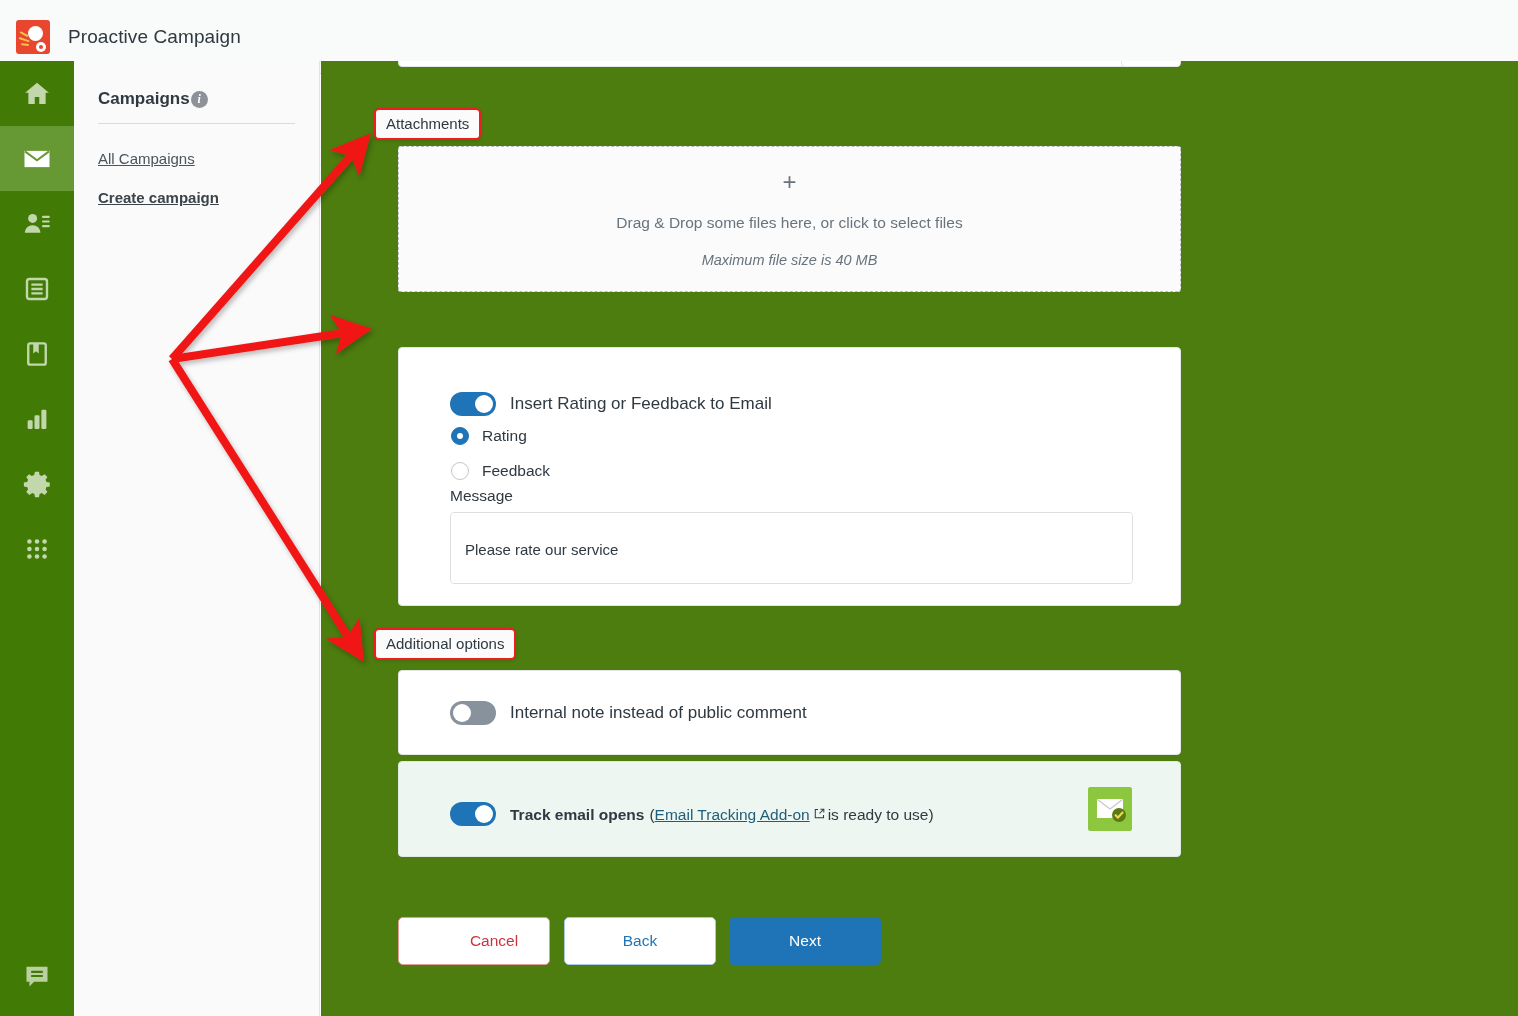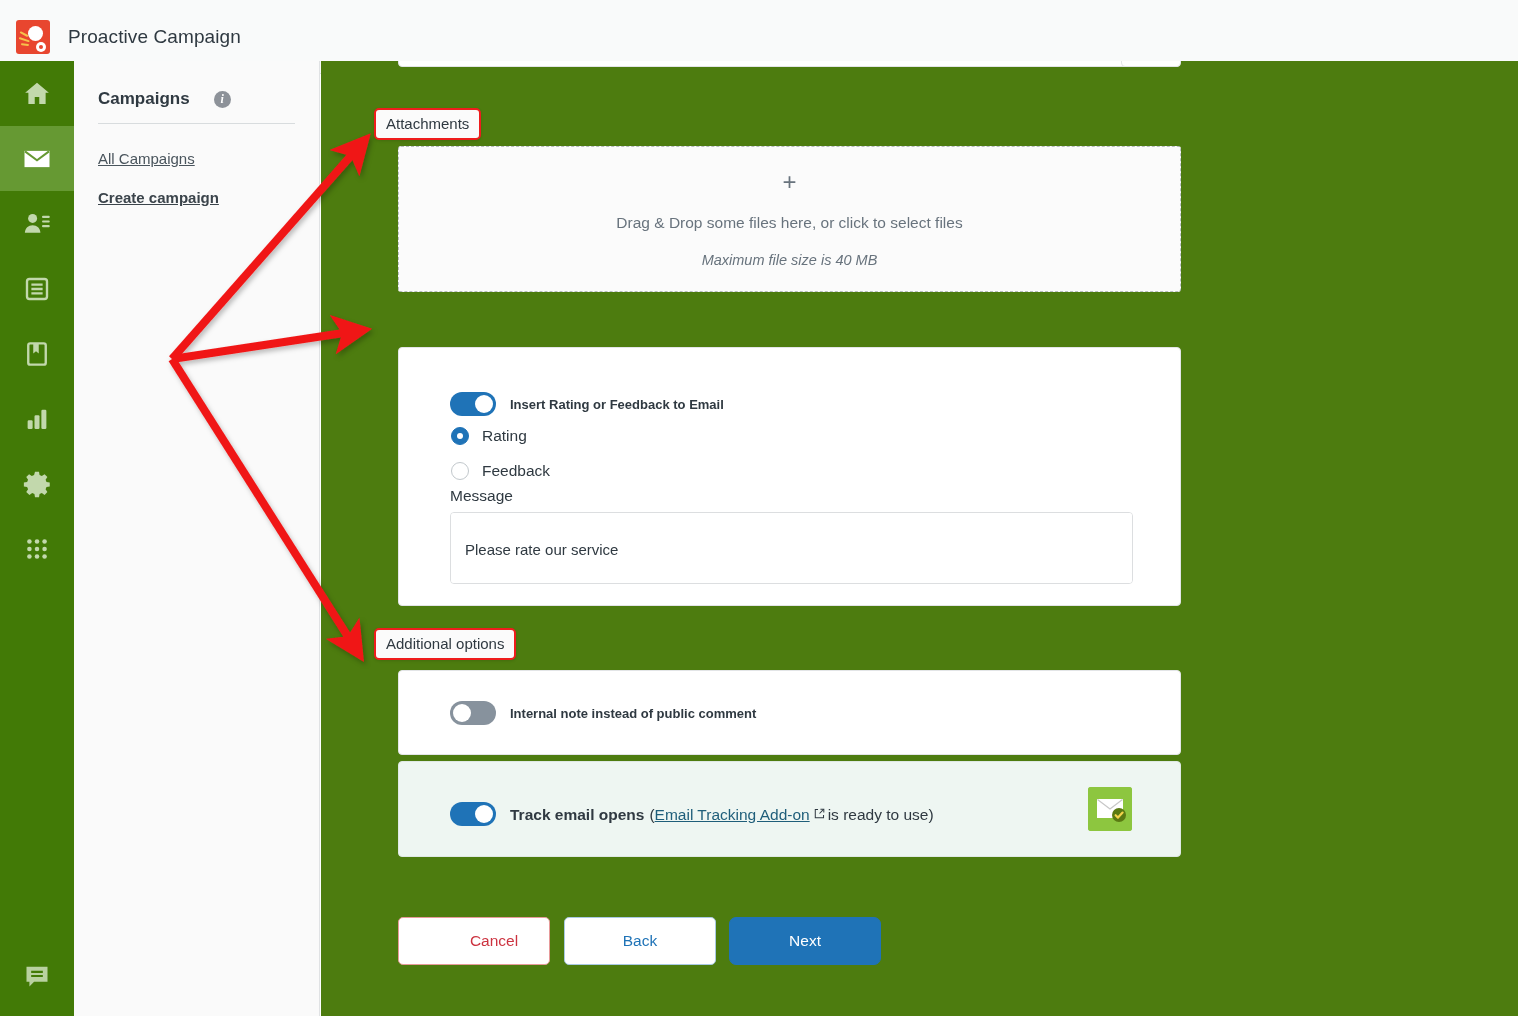--- a/index.html
+++ b/index.html
@@ -75,21 +75,21 @@
   
   .leftpanel {
     position: absolute; left: 74px; top: 61px;
     width: 246px; height: 955px;
     background: #fafafa;
     border-right: 1px solid #e0e2e4;
     padding: 28px 24px 0 24px;
   }
   .lp-title {
     font-size: 17px; font-weight: bold; color: #2f3941;
-    display: flex; align-items: center; gap: 24px;
+    display: flex; align-items: center; gap: 1px;
     margin: 0 0 14px 0;
   }
   .info-badge {
     width: 17px; height: 17px; border-radius: 50%;
     background: #8d9299; color: #fff;
     font-size: 12px; font-weight: bold; font-style: italic;
     display: flex; align-items: center; justify-content: center;
     font-family: "Liberation Serif", serif;
   }
   .lp-desc {
@@ -162,21 +162,21 @@
   .toggle.on  { background: #1f73b7; }
   .toggle.off { background: #87929d; }
   .toggle .knob {
     position: absolute; top: 3px; width: 18px; height: 18px;
     border-radius: 50%; background: #ffffff;
   }
   .toggle.on  .knob { left: 25px; }
   .toggle.off .knob { left: 3px; }
 
   .row { display: flex; align-items: center; gap: 14px; }
-  .row-label { font-size: 13px; color: #2f3941; font-weight: bold; }
+  .row-label { font-size: 17px; color: #2f3941; font-weight: normal; }
 
   
   .radio-row { display: flex; align-items: center; gap: 13px; margin-top: 0; }
   .radio {
     width: 18px; height: 18px; border-radius: 50%;
     flex: 0 0 auto; cursor: pointer; position: relative;
   }
   .radio.checked { background: #1f73b7; border: 1px solid #1f73b7; }
   .radio.checked:after {
     content: ""; position: absolute; left: 5px; top: 5px;
@@ -411,21 +411,21 @@
         <rect x="9" y="12" width="26" height="19" fill="#ffffff"></rect>
         <path d="M9.5 12.5 22 22l12.5-9.5" fill="none" stroke="#c8c8c8" stroke-width="1.3"></path>
         <circle cx="31" cy="28" r="7" fill="#5a7a12"></circle>
         <path d="M27.6 28.2 30 30.6l4.6-5" fill="none" stroke="#f2d34a" stroke-width="2.2" stroke-linecap="round" stroke-linejoin="round"></path>
       </svg>
     </div>
   </div>
 
   <div class="btn cancel" style="left:77px; top:856px;padding-left:40px;">Cancel</div>
   <div class="btn back" style="left:243px; top:856px;">Back</div>
-  <div class="btn next" style="left:408px; top:856px;border-radius:7px;">Next</div>
+  <div class="btn next" style="left:408px; top:856px;">Next</div>
 </div>
 
 <svg class="arrows" viewBox="0 0 1518 1016">
   <defs>
     <marker id="ah" markerWidth="5" markerHeight="5" refX="2.2" refY="2.5" orient="auto" markerUnits="strokeWidth">
       <path d="M0,0 L5,2.5 L0,5 L1.2,2.5 z" fill="#f01818"></path>
     </marker>
     <filter id="ashadow" x="-30%" y="-30%" width="170%" height="170%">
       <feDropShadow dx="2" dy="3" stdDeviation="2.5" flood-color="#000" flood-opacity="0.25"></feDropShadow>
     </filter>

